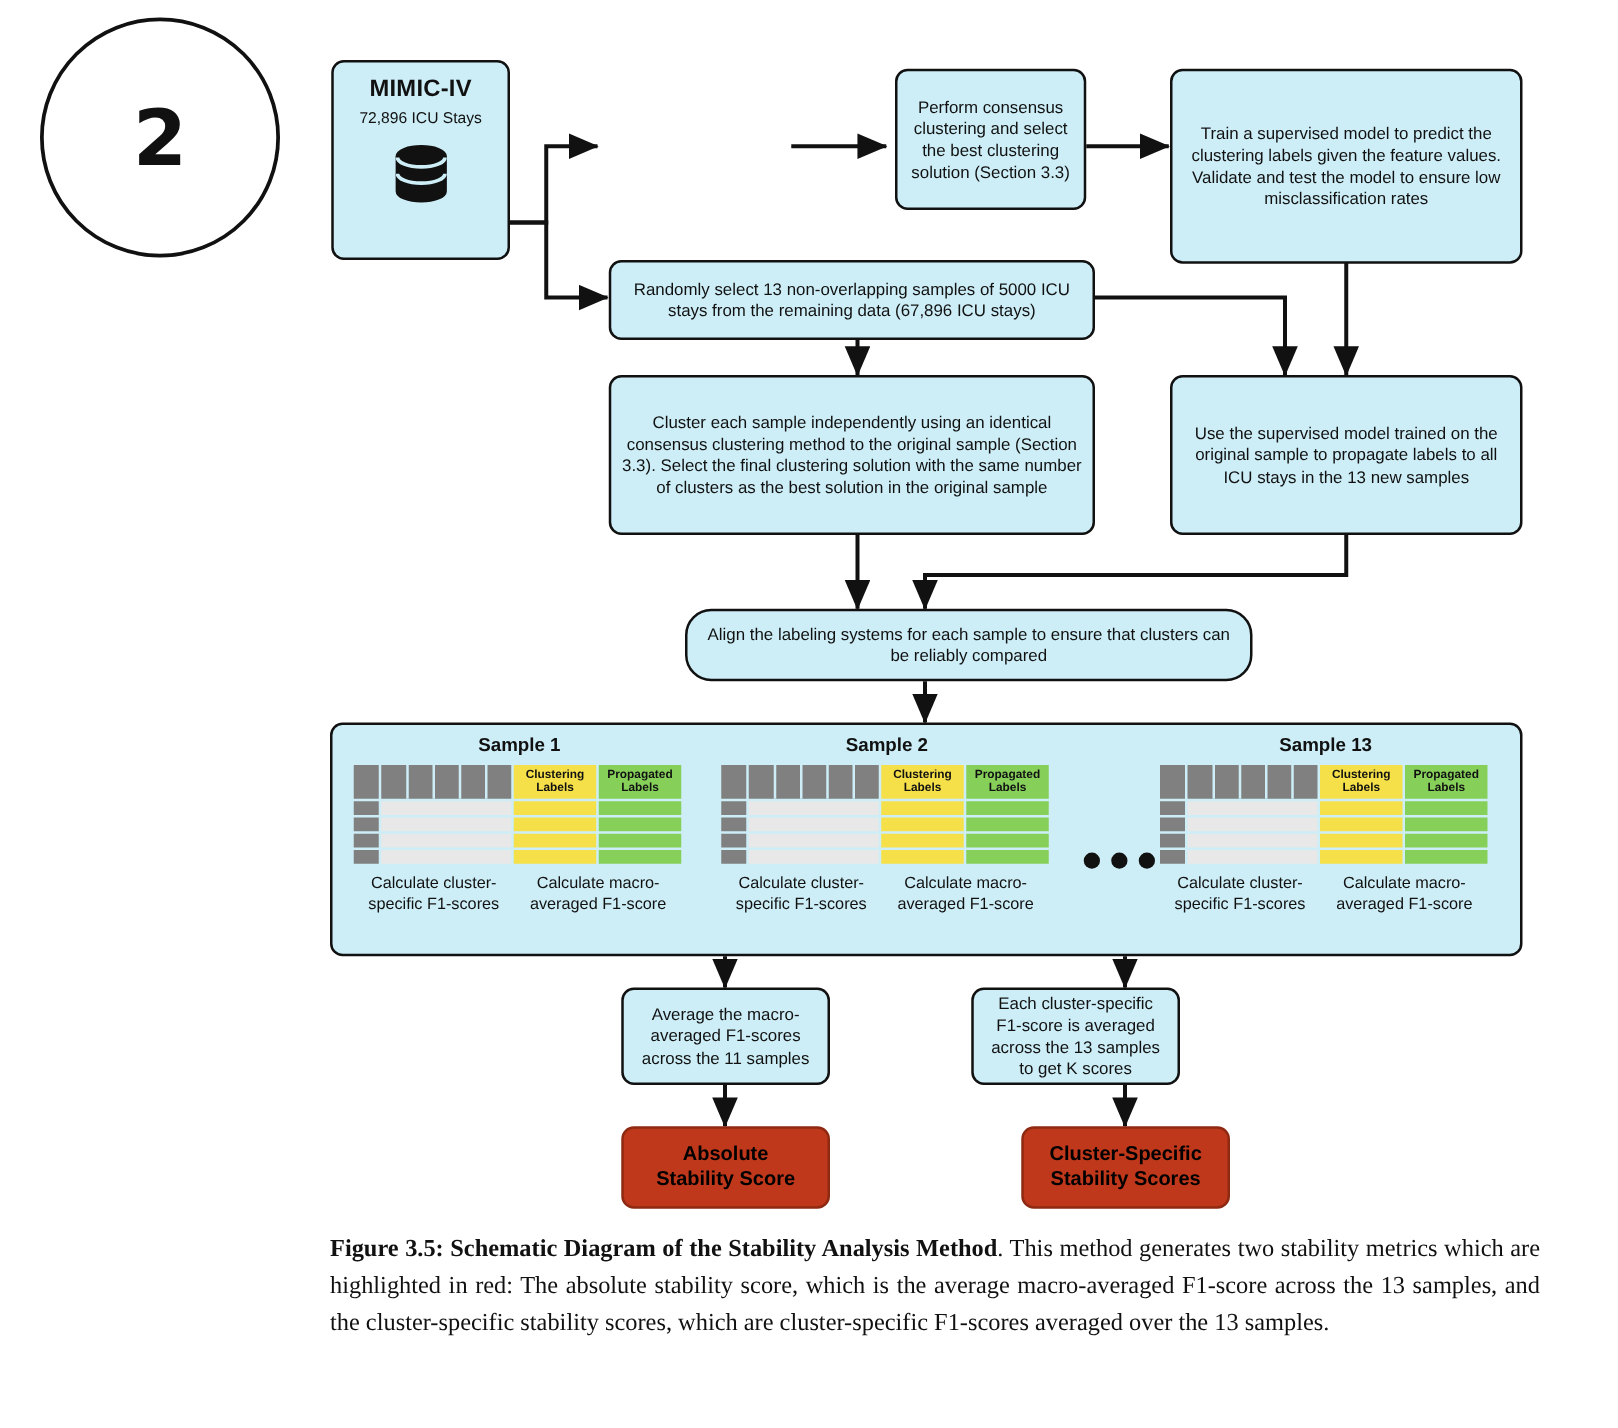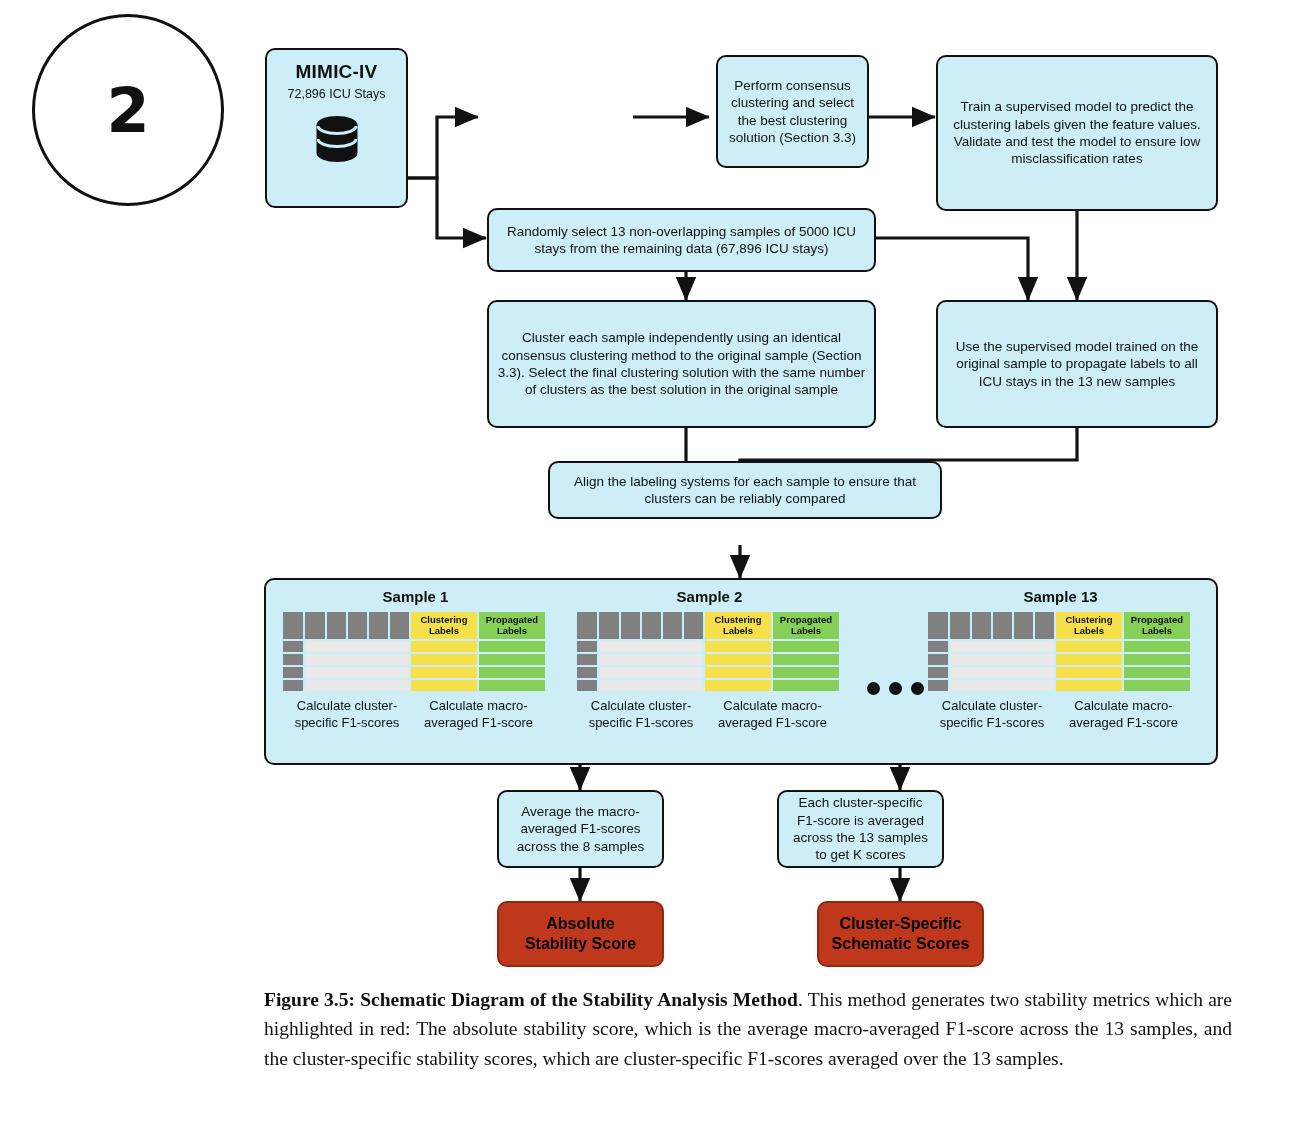--- a/index.html
+++ b/index.html
@@ -206,21 +206,21 @@
   </div>
 
   <div class="abs box" style="left:487px; top:300px; width:389px; height:128px;">
     <span>Cluster each sample independently using an identical consensus clustering method to the original sample (Section 3.3). Select the final clustering solution with the same number of clusters as the best solution in the original sample</span>
   </div>
 
   <div class="abs box" style="left:936px; top:300px; width:282px; height:128px;">
     <span>Use the supervised model trained on the original sample to propagate labels to all ICU stays in the 13 new samples</span>
   </div>
 
-  <div class="abs box" style="left:548px; top:461px; width:394px; height:58px;">
+  <div class="abs box" style="left:548px; top:487px; width:454px; height:58px;border-radius:21px;">
     <span>Align the labeling systems for each sample to ensure that clusters can be reliably compared</span>
   </div>
 
   <div class="abs panel" style="left:264px; top:578px; width:954px; height:187px;">
   </div>
 
   <div class="abs sample-title" style="left:283px; top:588px; width:265px;">Sample 1</div>
   <div class="abs tbl" style="left:283px; top:612px; width:262px; height:82px;">
 
     <div class="cell" style="left:0px; top:0px; width:20px; height:27px; background:#808080;"></div>
@@ -321,34 +321,34 @@
     <div class="hdr-text" style="left:196px; top:0px; width:66px; height:27px;">Propagated Labels</div>
     <div class="cell" style="left:196px; top:29px; width:66px; height:11px; background:#86d05a;"></div>
     <div class="cell" style="left:196px; top:42px; width:66px; height:11px; background:#86d05a;"></div>
     <div class="cell" style="left:196px; top:55px; width:66px; height:11px; background:#86d05a;"></div>
     <div class="cell" style="left:196px; top:68px; width:66px; height:11px; background:#86d05a;"></div>
   </div>
   <div class="cap" style="left:928px; top:698px; width:128px;">Calculate cluster-specific F1-scores</div>
   <div class="cap" style="left:1057px; top:698px; width:133px;">Calculate macro-averaged F1-score</div>
 
   <div class="abs box" style="left:497px; top:790px; width:167px; height:78px;">
-    <span>Average the macro-averaged F1-scores across the 8 samples</span>
+    <span>Average the macro-averaged F1-scores across the 11 samples</span>
   </div>
 
   <div class="abs box" style="left:777px; top:790px; width:167px; height:78px;">
     <span>Each cluster-specific F1-score is averaged across the 13 samples to get K scores</span>
   </div>
 
   <div class="abs box red" style="left:497px; top:901px; width:167px; height:66px; white-space:pre-line;">
     <span>Absolute
 Stability Score</span>
   </div>
 
   <div class="abs box red" style="left:817px; top:901px; width:167px; height:66px; white-space:pre-line;">
     <span>Cluster-Specific
-Schematic Scores</span>
+Stability Scores</span>
   </div>
 
   <div class="abs caption">
     <b>Figure 3.5: Schematic Diagram of the Stability Analysis Method</b><span>. This method generates two stability metrics which are highlighted in red: The absolute stability score, which is the average macro-averaged F1-score across the 13 samples, and the cluster-specific stability scores, which are cluster-specific F1-scores averaged over the 13 samples.</span>
   </div>
 
 </div>
 
 </body></html>

